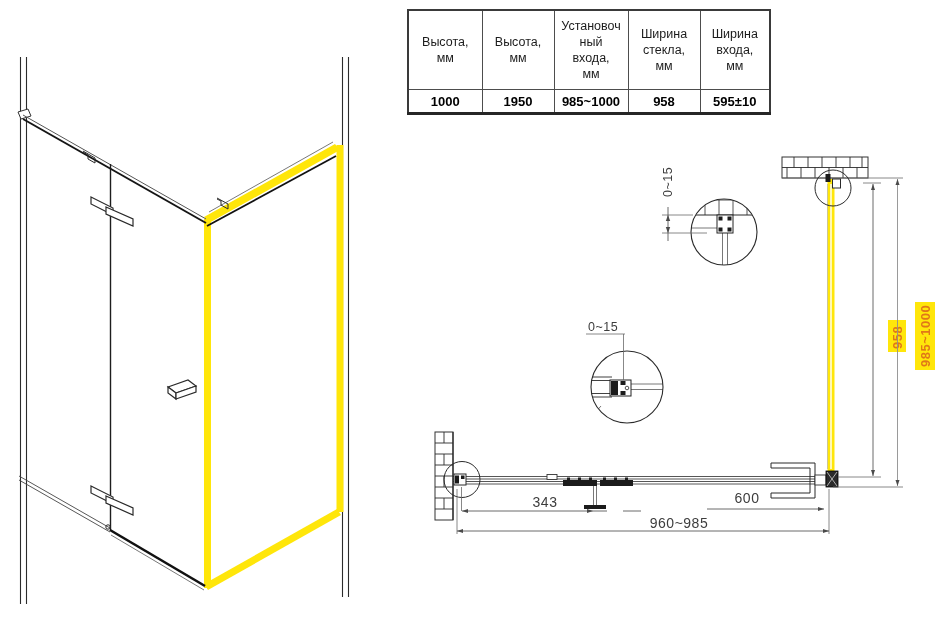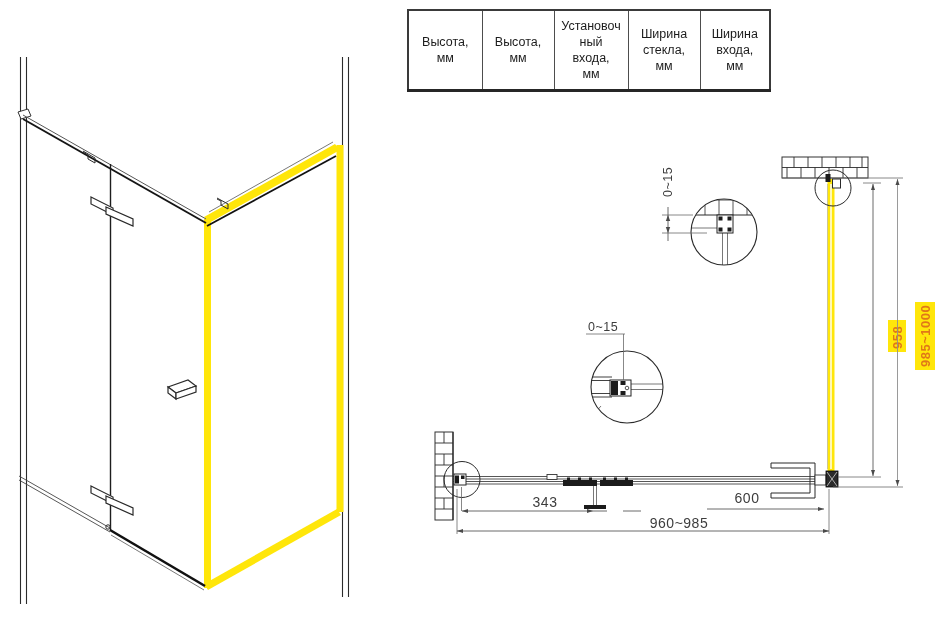--- a/index.html
+++ b/index.html
@@ -276,16 +276,23 @@
 ный
 входа,
 мм</th>
       <th>Ширина
 стекла,
 мм</th>
       <th>Ширина
 входа,
 мм</th>
     </tr>
+    <tr>
+      <td>1000</td>
+      <td>1950</td>
+      <td>985~1000</td>
+      <td>958</td>
+      <td>595±10</td>
+    </tr>
   </tbody>
     </table>
 
 </div>
 
 </body></html>

